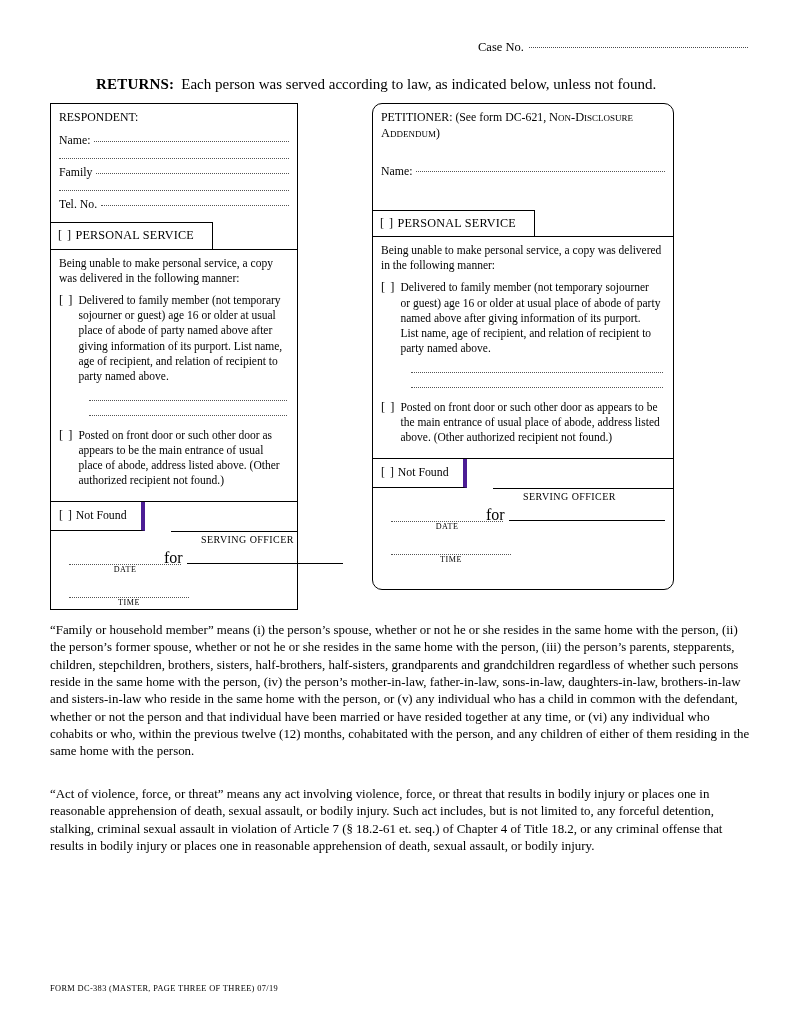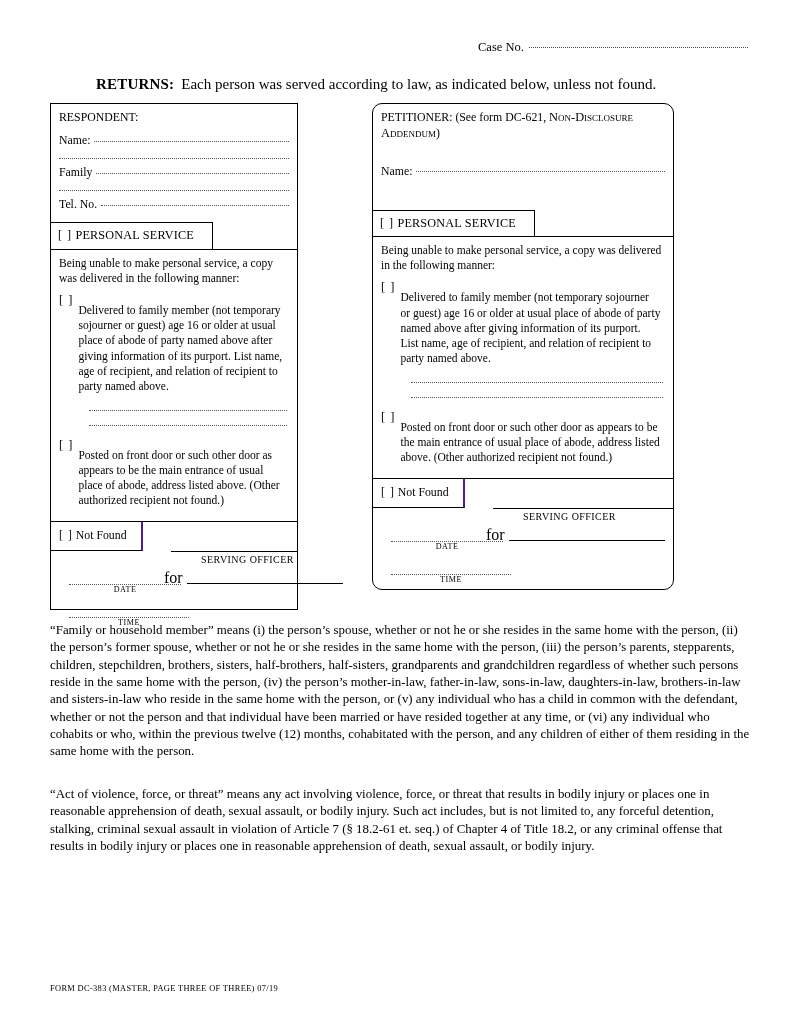--- a/index.html
+++ b/index.html
@@ -136,33 +136,33 @@
     font-size: 11.5px;
     line-height: 1.33;
   }
   .chk-item .brk {
     flex: 0 0 auto;
     margin-right: 5px;
     letter-spacing: 1px;
     font-size: 12.5px;
     line-height: 1.15;
   }
-  .chk-item .txt { flex: 1 1 auto; margin-top: 10px; }
+  .chk-item .txt { flex: 1 1 auto; }
 
   .lead-line {
     margin: 9px 10px 0 38px;
     border-bottom: 1.4px dotted #555;
     height: 1px;
   }
 
   
   .nf-row { position: relative; margin-top: 9px; }
   .nf-box {
     display: inline-block;
-    border-right: 2px solid #4c1d95;
+    border-right: 4px solid #4c1d95;
     border-bottom: 1px solid #000;
     box-sizing: border-box;
     padding: 6px 14px 7px 8px;
     font-size: 11.8px;
   }
   .nf-box .brk { letter-spacing: 1px; }
 
   .so-line {
     position: absolute;
     border-top: 1px solid #000;

